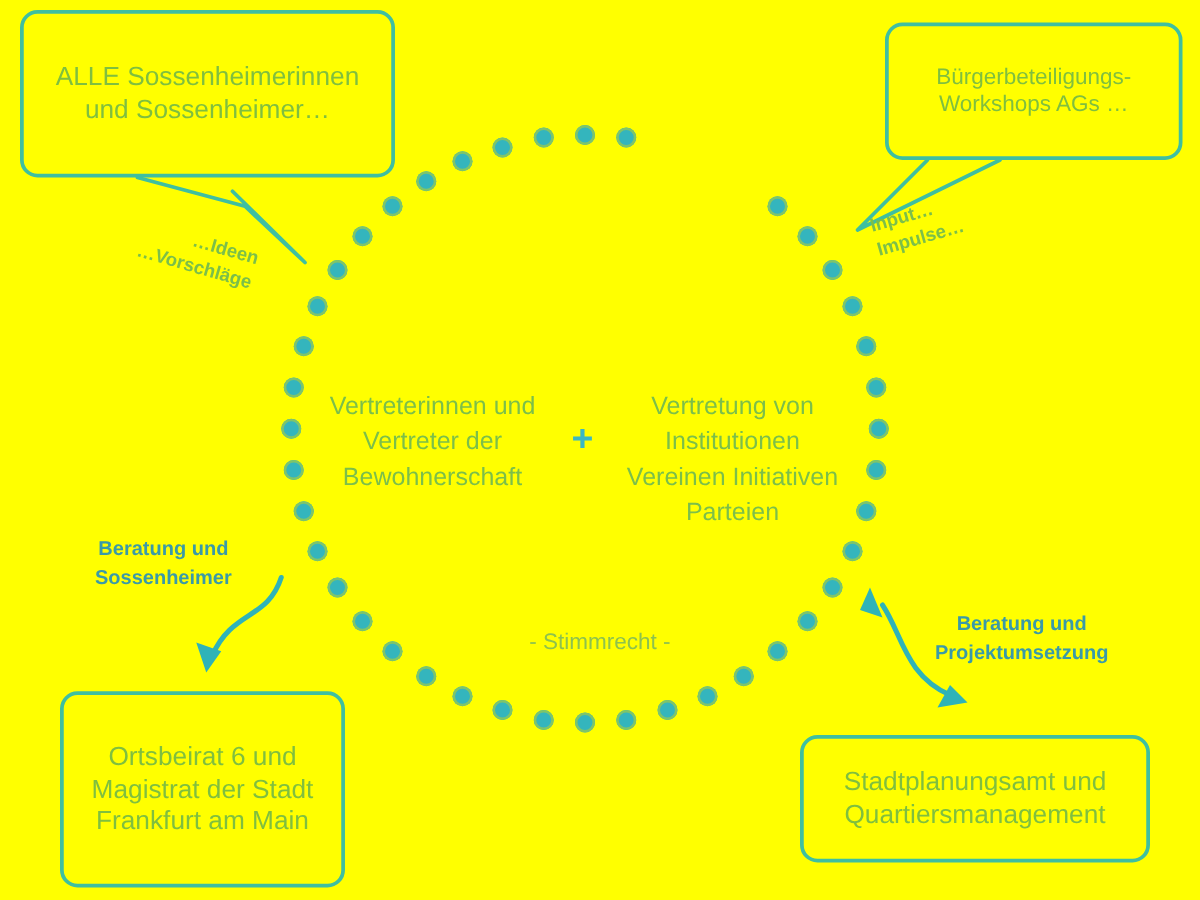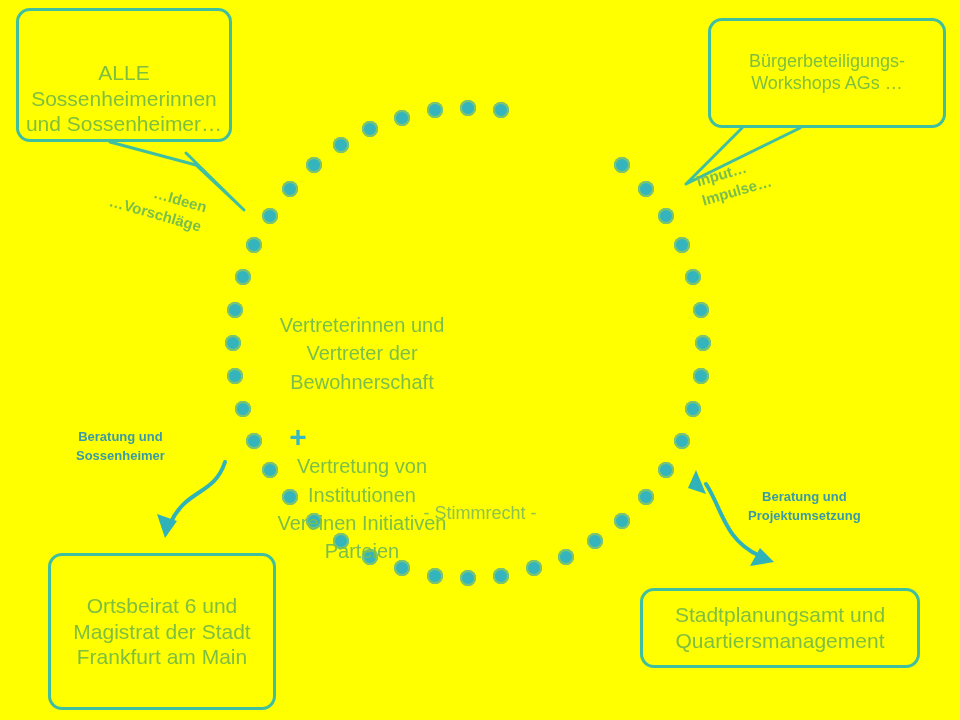--- a/index.html
+++ b/index.html
@@ -27,34 +27,33 @@
     display: flex;
     align-items: center;
     justify-content: center;
     text-align: center;
     color: #7fbf3f;
     line-height: 1.22;
   }
   .box .box-text { display: block; width: 100%; padding: 2px 6px; }
 
   #callout-residents {
-    left: 16px;  top: 8px;  width: 216px; height: 134px;
+    left: 16px;  top: 8px;  width: 300px; height: 134px;
     font-size: 21px;
-    align-items: flex-end;
   }
   #callout-workshops {
     left: 708px; top: 18px; width: 238px; height: 110px;
     font-size: 18px;
   }
   #box-ortsbeirat {
     left: 48px;  top: 553px; width: 228px; height: 157px;
     font-size: 21px;
   }
   #box-stadtplanungsamt {
-    left: 640px; top: 588px; width: 280px; height: 80px;
+    left: 640px; top: 588px; width: 280px; height: 102px;
     font-size: 21px;
   }
 
   
   #overlay {
     position: absolute;
     left: 0; top: 0;
     width: 960px; height: 720px;
     pointer-events: none;
   }
@@ -65,27 +64,26 @@
     left: 0; right: 0;
     top: 204px;
     text-align: center;
     font-size: 38px;
     font-weight: bold;
     letter-spacing: 5px;
     color: #3ab7c4;
   }
   #center-columns {
     position: absolute;
-    left: 276px;
+    left: 260px;
     top: 311px;
     width: 412px;
     display: flex;
-    justify-content: flex-start;
+    justify-content: space-between;
     align-items: flex-start;
-    flex-direction: column;
   }
   .center-col {
     width: 172px;
     text-align: center;
     font-size: 20px;
     line-height: 1.42;
     color: #7bbf4a;
   }
   #plus-sign {
     width: 44px;
@@ -123,21 +121,21 @@
   #label-input {
     left: 694px; top: 172px;
     transform: rotate(-16deg);
     transform-origin: left top;
     text-align: left;
   }
 
   
   .flow-label {
     position: absolute;
-    font-size: 13px;
+    font-size: 16px;
     font-weight: bold;
     color: #3a9aa8;
     line-height: 1.45;
     text-align: center;
     white-space: nowrap;
   }
   #label-beratung-empfehlungen { left: 76px;  top: 428px; }
   #label-beratung-projekt      { left: 748px; top: 488px; }
 
   

